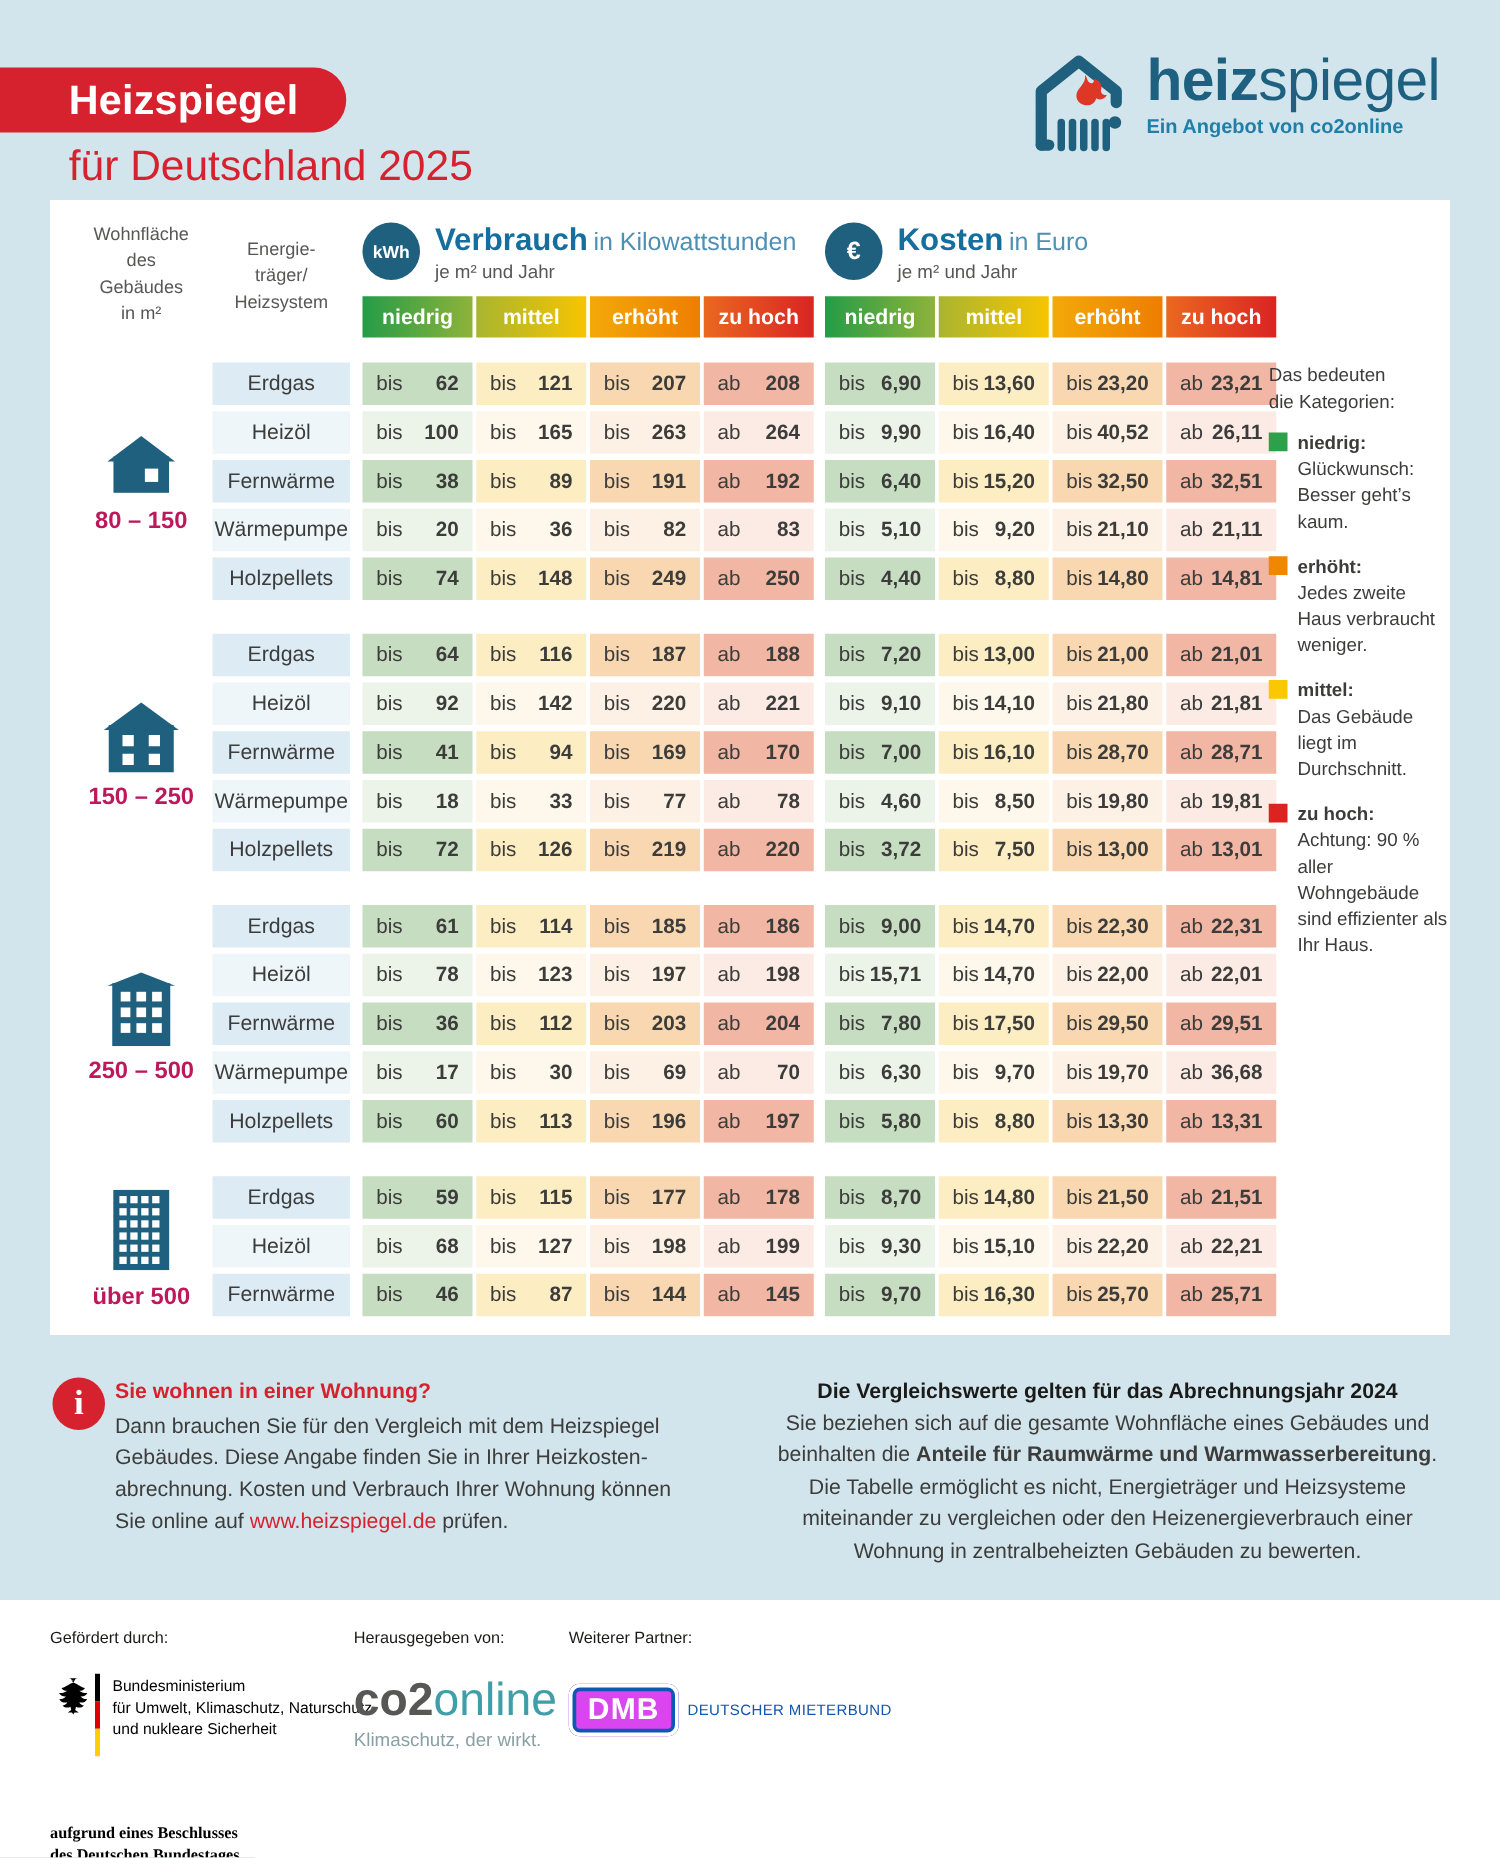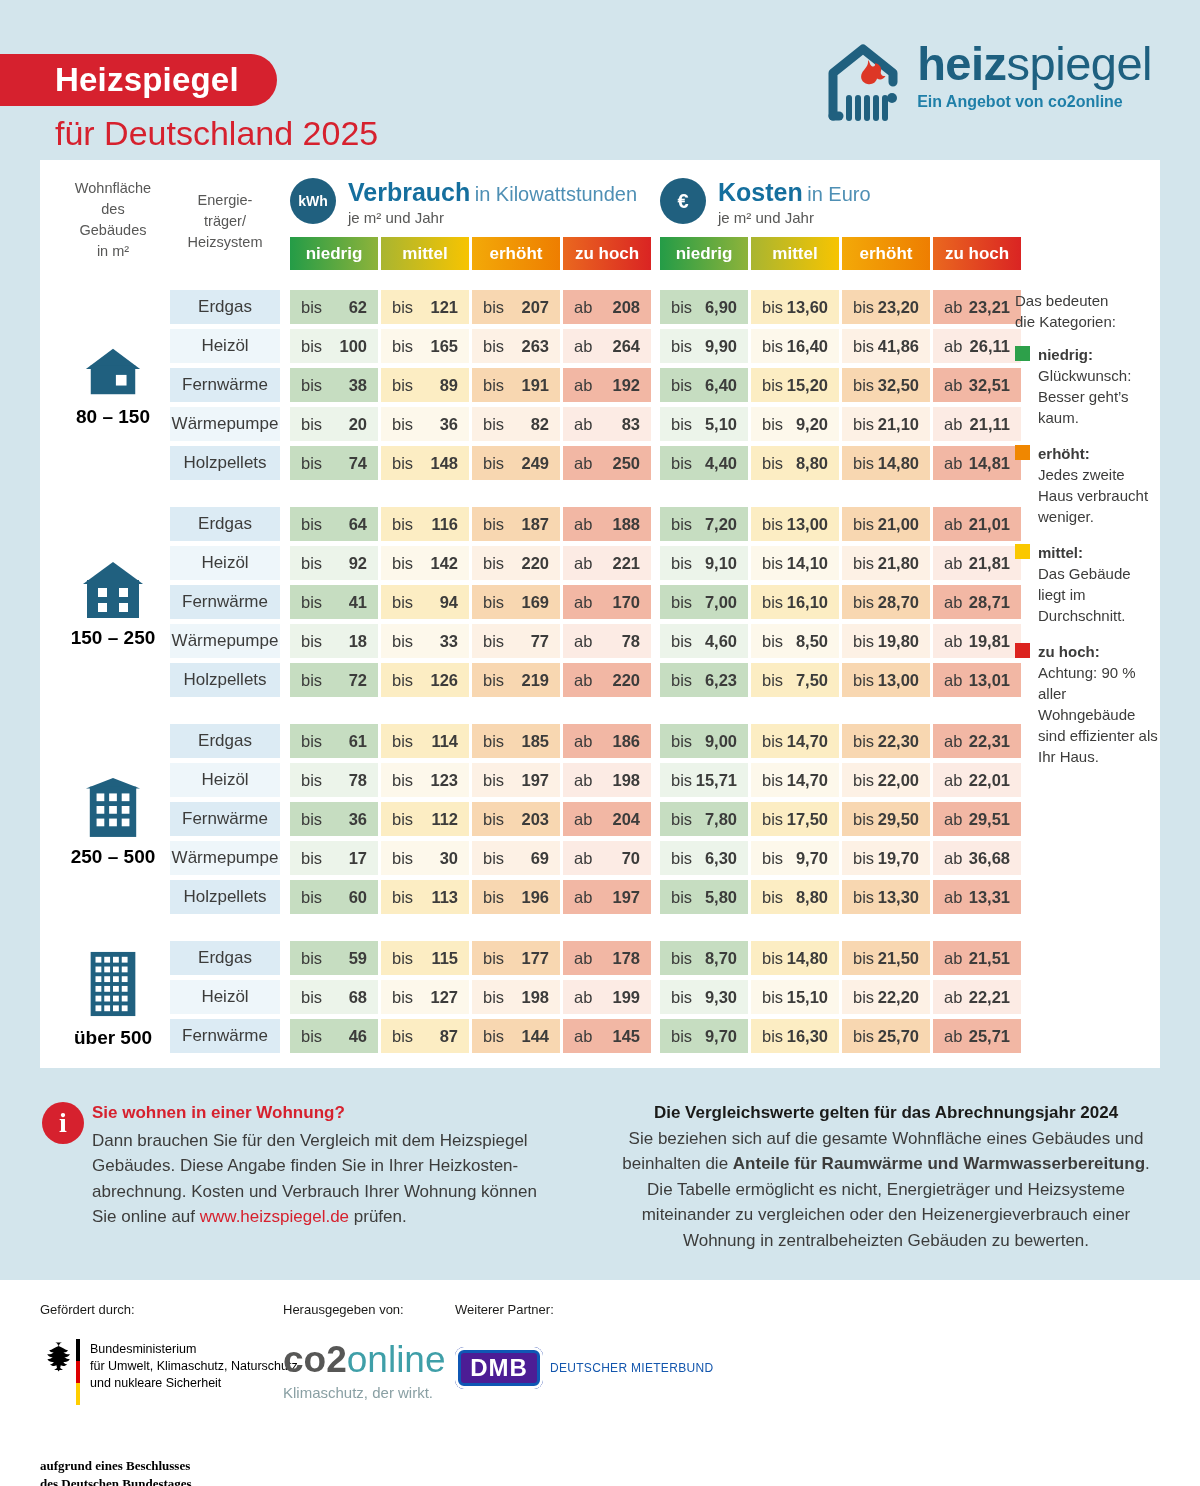--- a/index.html
+++ b/index.html
@@ -44,21 +44,21 @@
   .chip:nth-child(1) { background:linear-gradient(90deg,#249c47,#8eb33a); }
   .chip:nth-child(2) { background:linear-gradient(90deg,#a9b530,#f7c401); }
   .chip:nth-child(3) { background:linear-gradient(90deg,#f3a908,#ee7e01); }
   .chip:nth-child(4) { background:linear-gradient(90deg,#ea681f,#da2423); }
 
   .tbody { margin-top:20px; }
   .group { display:flex; margin-bottom:22px; }
   .group:last-child { margin-bottom:0; }
   .size-cell { width:110px; display:flex; flex-direction:column; align-items:center;
                justify-content:center; }
-  .size-label { margin-top:9px; font-size:19px; font-weight:bold; color:#000000; }
+  .size-label { margin-top:9px; font-size:19px; font-weight:bold; color:#be185d; }
   .row { display:flex; height:34px; margin-bottom:5px; }
   .label-cell { width:110px; margin-left:2px; display:flex; align-items:center;
                 justify-content:center; font-size:17px; color:#3c3c3b; }
   .lab-strong { background:#dcebf4; }
   .lab-light  { background:#eef6fa; }
   .cells { display:flex; gap:3px; }
   .vcells { margin-left:10px; }
   .kcells { margin-left:9px; }
   .cell { width:88px; display:flex; align-items:center; justify-content:space-between;
           padding:0 11px; font-size:16.5px; color:#3c3c3b; }
@@ -102,21 +102,21 @@
   .s-b { background:#000; } .s-r { background:#d00; } .s-g { background:#ffce00; }
   .bmu-text { margin-left:10px; font-size:12.5px; line-height:1.35; color:#000;
               white-space:pre-line; padding-top:2px; }
   .bundestag-note { margin-top:52px; font-family:"Liberation Serif", serif; font-weight:bold;
                     font-size:13px; line-height:1.35; color:#000; white-space:pre-line; }
   .co2-logo { margin-top:24px; font-size:37px; line-height:1; }
   .co2-logo .co2 { font-weight:bold; color:#575756; }
   .co2-logo .online { color:#3f9fa8; }
   .co2-tag { margin-top:6px; font-size:15px; color:#8aa0a4; }
   .dmb { display:flex; align-items:center; margin-top:30px; }
-  .dmb-badge { width:88px; height:42px; background:#4c1d95; border-radius:9px;
+  .dmb-badge { width:88px; height:42px; background:#d946ef; border-radius:9px;
                display:flex; align-items:center; justify-content:center;
                box-shadow: inset 0 0 0 3px #fff, inset 0 0 0 6px #0f57b4; }
   .dmb-badge span { color:#fff; font-weight:bold; font-size:24px; letter-spacing:1px; }
   .dmb-name { margin-left:7px; color:#1356ad; font-size:12px; letter-spacing:.3px; }
 </style>
 </head>
 <body>
 
 <div class="page">
 
@@ -269,21 +269,21 @@
                   <div class="cell c0 light">
                     <span class="pfx">bis</span>
                     <span class="val">9,90</span>
                   </div>
                   <div class="cell c1 light">
                     <span class="pfx">bis</span>
                     <span class="val">16,40</span>
                   </div>
                   <div class="cell c2 light">
                     <span class="pfx">bis</span>
-                    <span class="val">41,86</span>
+                    <span class="val">40,52</span>
                   </div>
                   <div class="cell c3 light">
                     <span class="pfx">ab</span>
                     <span class="val">26,11</span>
                   </div>
                 </div>
               </div>
               <div class="row">
                 <div class="label-cell lab-strong">Fernwärme</div>
                 <div class="cells vcells">
@@ -592,21 +592,21 @@
                     <span class="val">219</span>
                   </div>
                   <div class="cell c3 strong">
                     <span class="pfx">ab</span>
                     <span class="val">220</span>
                   </div>
                 </div>
                 <div class="cells kcells">
                   <div class="cell c0 strong">
                     <span class="pfx">bis</span>
-                    <span class="val">6,23</span>
+                    <span class="val">3,72</span>
                   </div>
                   <div class="cell c1 strong">
                     <span class="pfx">bis</span>
                     <span class="val">7,50</span>
                   </div>
                   <div class="cell c2 strong">
                     <span class="pfx">bis</span>
                     <span class="val">13,00</span>
                   </div>
                   <div class="cell c3 strong">

